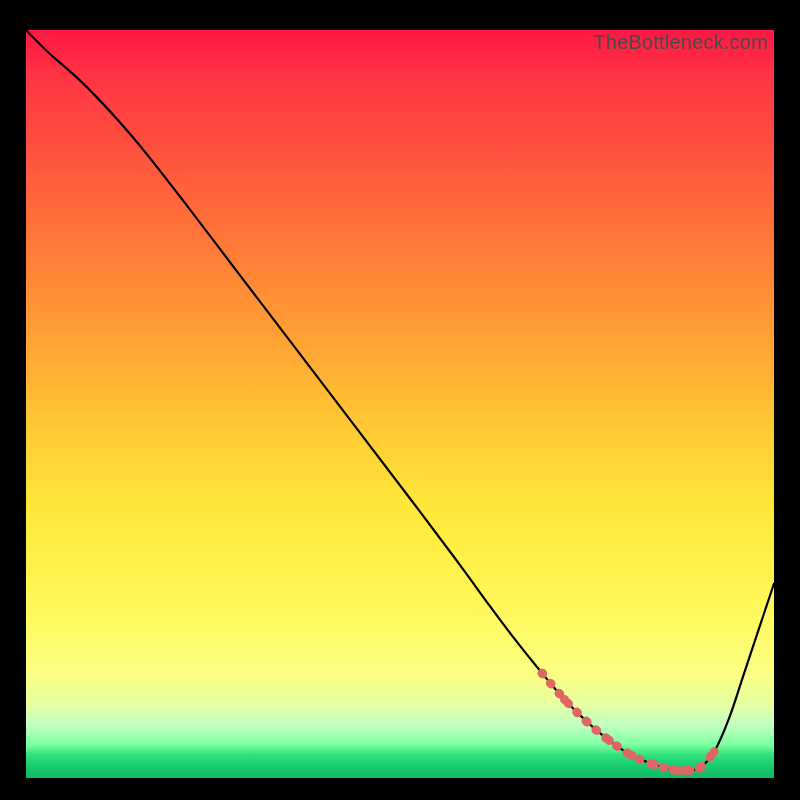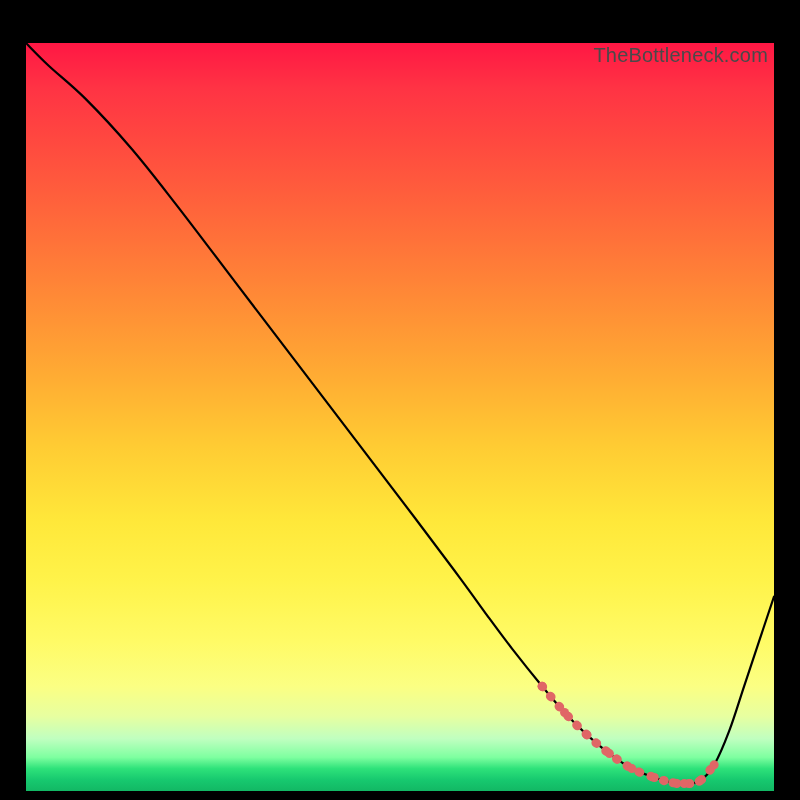--- a/index.html
+++ b/index.html
@@ -13,21 +13,21 @@
   }
   .outer {
     width: 800px;
     height: 800px;
     background: #000;
     position: relative;
   }
   .plot {
     position: absolute;
     left: 26px;
-    top: 43px;
+    top: 30px;
     width: 748px;
     height: 748px;
     background: linear-gradient(to bottom,
       #ff1744 0%,
       #ff3344 6%,
       #ff4b3f 14%,
       #ff6a3a 24%,
       #ff8a36 34%,
       #ffaa33 44%,
       #ffcc33 54%,

